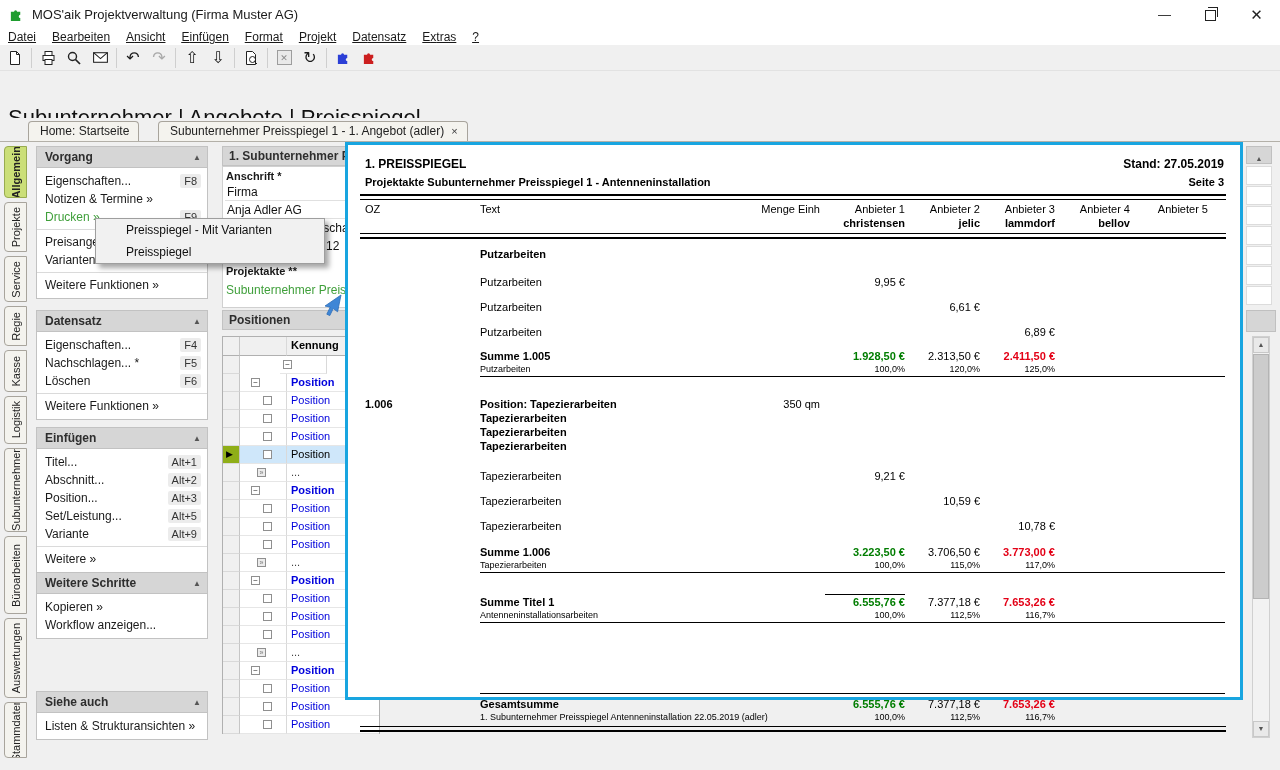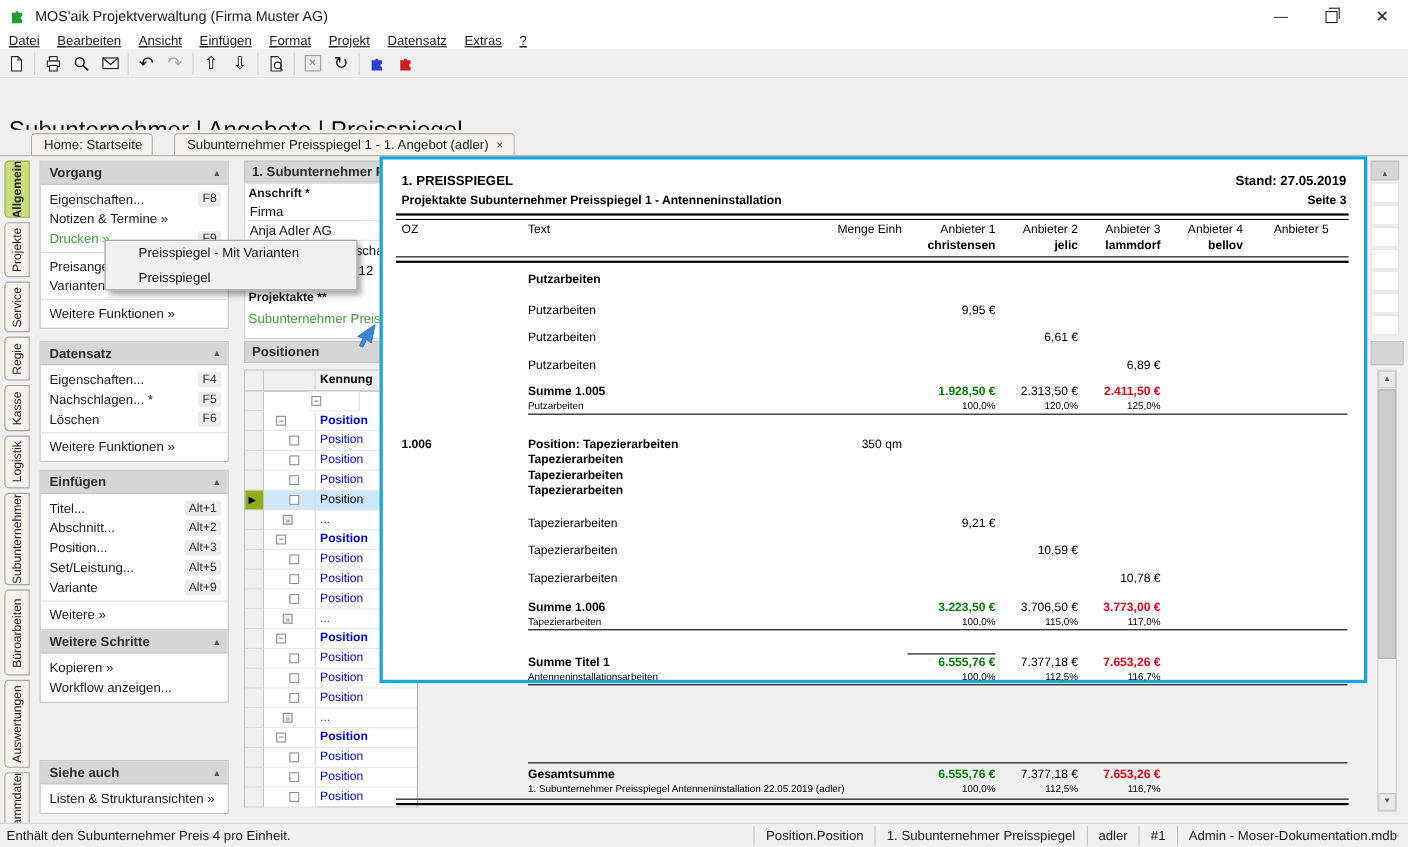--- a/index.html
+++ b/index.html
@@ -84,21 +84,21 @@
   .grow.sel .gc3{color:#000;}
   .grow.sel .gc1{background:#8fae17;}
   .grow.sel .gc1:after{content:"▶";position:absolute;left:3px;top:3px;font-size:9px;color:#000;}
   .tbox{position:absolute;top:4px;width:9px;height:9px;border:1px solid #8f8f8f;background:#fff;box-sizing:border-box;font-size:8px;line-height:7px;text-align:center;color:#333;}
   .tbox.minus:after{content:"−";}
   .tbox.more{background:#ececec;color:#777;}
   .tbox.more:after{content:"»";font-size:7px;}
   .i1{left:3px;}.i2{left:11px;}.i3{left:23px;}.i4{left:17px;}
 
   
-  #doc{position:absolute;left:345px;top:142px;width:898px;height:479px;background:#ffffff;border:3px solid #18a5e0;box-sizing:border-box;z-index:50;}
+  #doc{position:absolute;left:345px;top:142px;width:898px;height:558px;background:#ffffff;border:3px solid #18a5e0;box-sizing:border-box;z-index:50;}
   #doc .cell{position:absolute;font-size:11px;white-space:nowrap;color:#000;}
   #doc .b{font-weight:bold;}
   #doc .oz{left:17px;}
   #doc .txt{left:132px;}
   #doc .menge{left:380px;width:92px;text-align:right;}
   #doc .num{width:80px;text-align:right;}
   #doc .c1{left:477px;}.c2{left:552px;}.c3{left:627px;}.c4{left:702px;}.c5{left:780px;}
   #doc .rgt{right:16px;text-align:right;}
   #doc .vg{color:#007d00;font-weight:bold;}
   #doc .vr{color:#e30016;font-weight:bold;}
@@ -635,23 +635,14 @@
     <div class="cmitem">Preisspiegel - Mit Varianten</div>
     <div class="cmitem">Preisspiegel</div>
   </div>
 
   <div id="cursor">
     <svg width="26" height="26" viewBox="0 0 26 26">
         <path d="M24 3 L8 14 l5.2 1.2 -3.4 7 3 1.4 3.4-7 4.4 3.2 z" fill="#3f86d6" stroke="#2b6cb8" stroke-width="0.8"></path>
       </svg>
   </div>
 
-  <div id="statusbar">
-    <span id="status-left">Enthält den Subunternehmer Preis 4 pro Einheit.</span>
-    <span class="grow-sp"></span>
-    <span class="scell">Position.Position</span>
-    <span class="scell">1. Subunternehmer Preisspiegel</span>
-    <span class="scell">adler</span>
-    <span class="scell">#1</span>
-    <span class="scell">Admin - Moser-Dokumentation.mdb</span>
-  </div>
 
 </div>
 
 </body></html>

